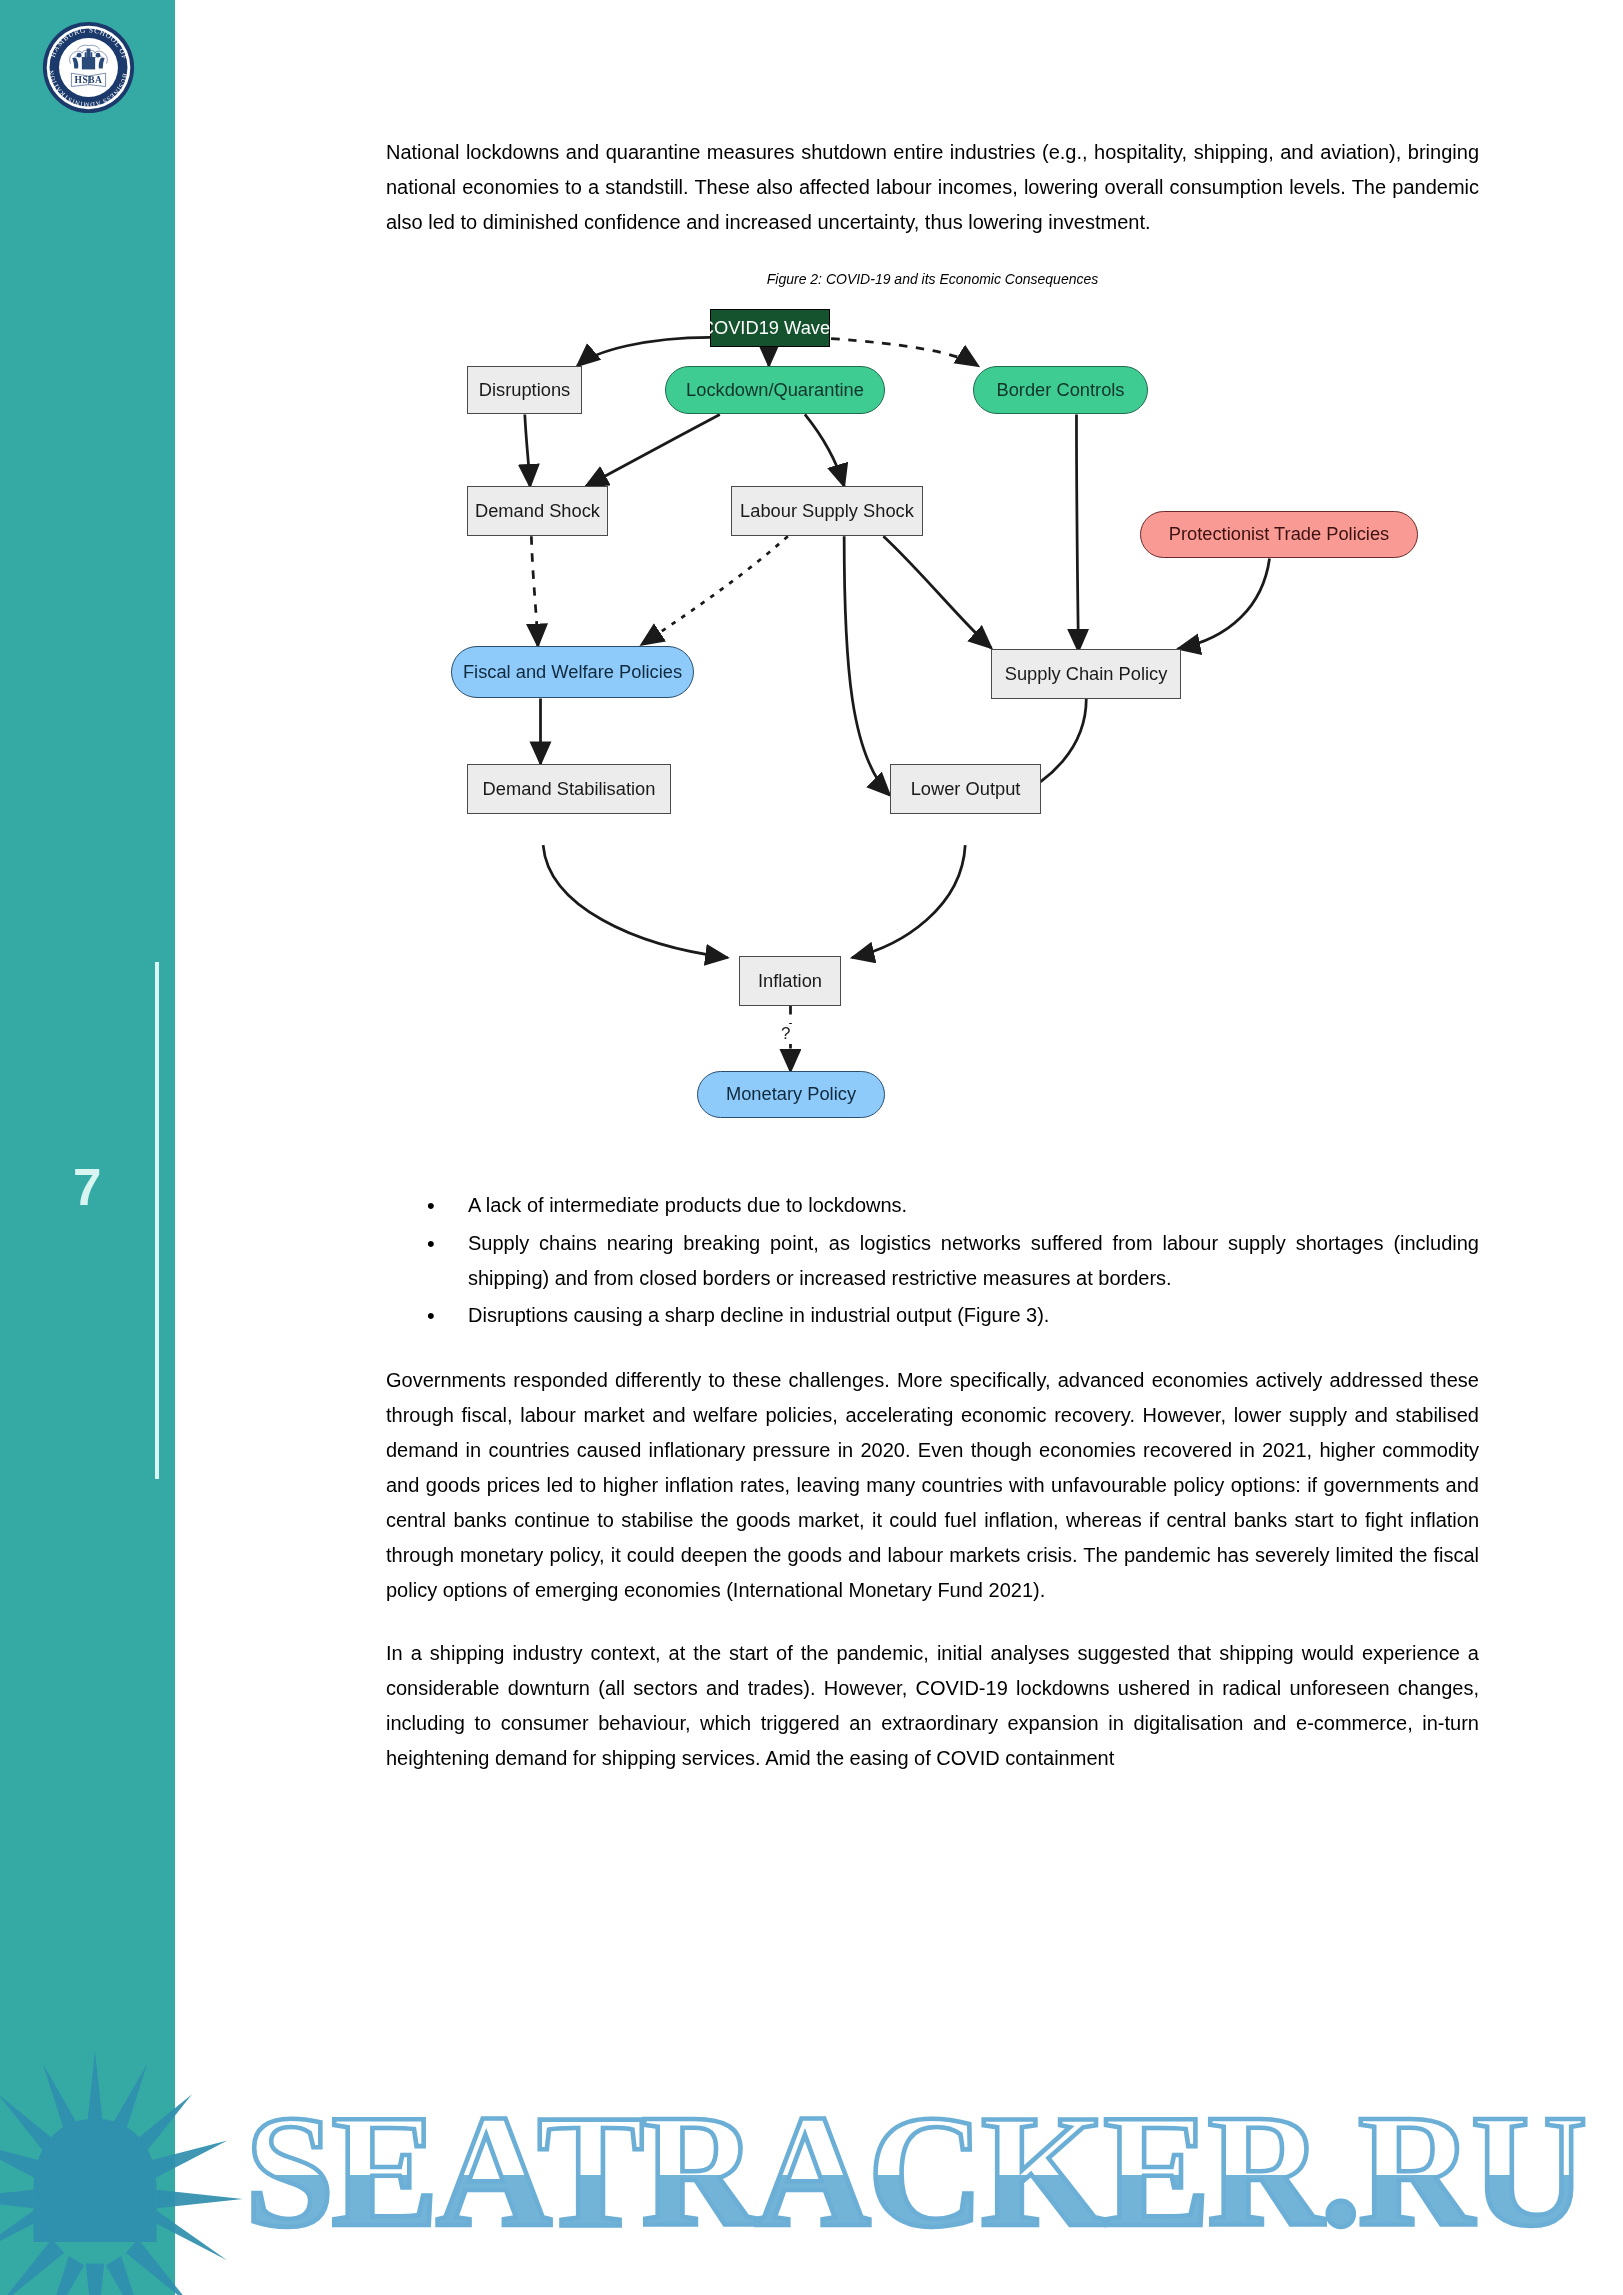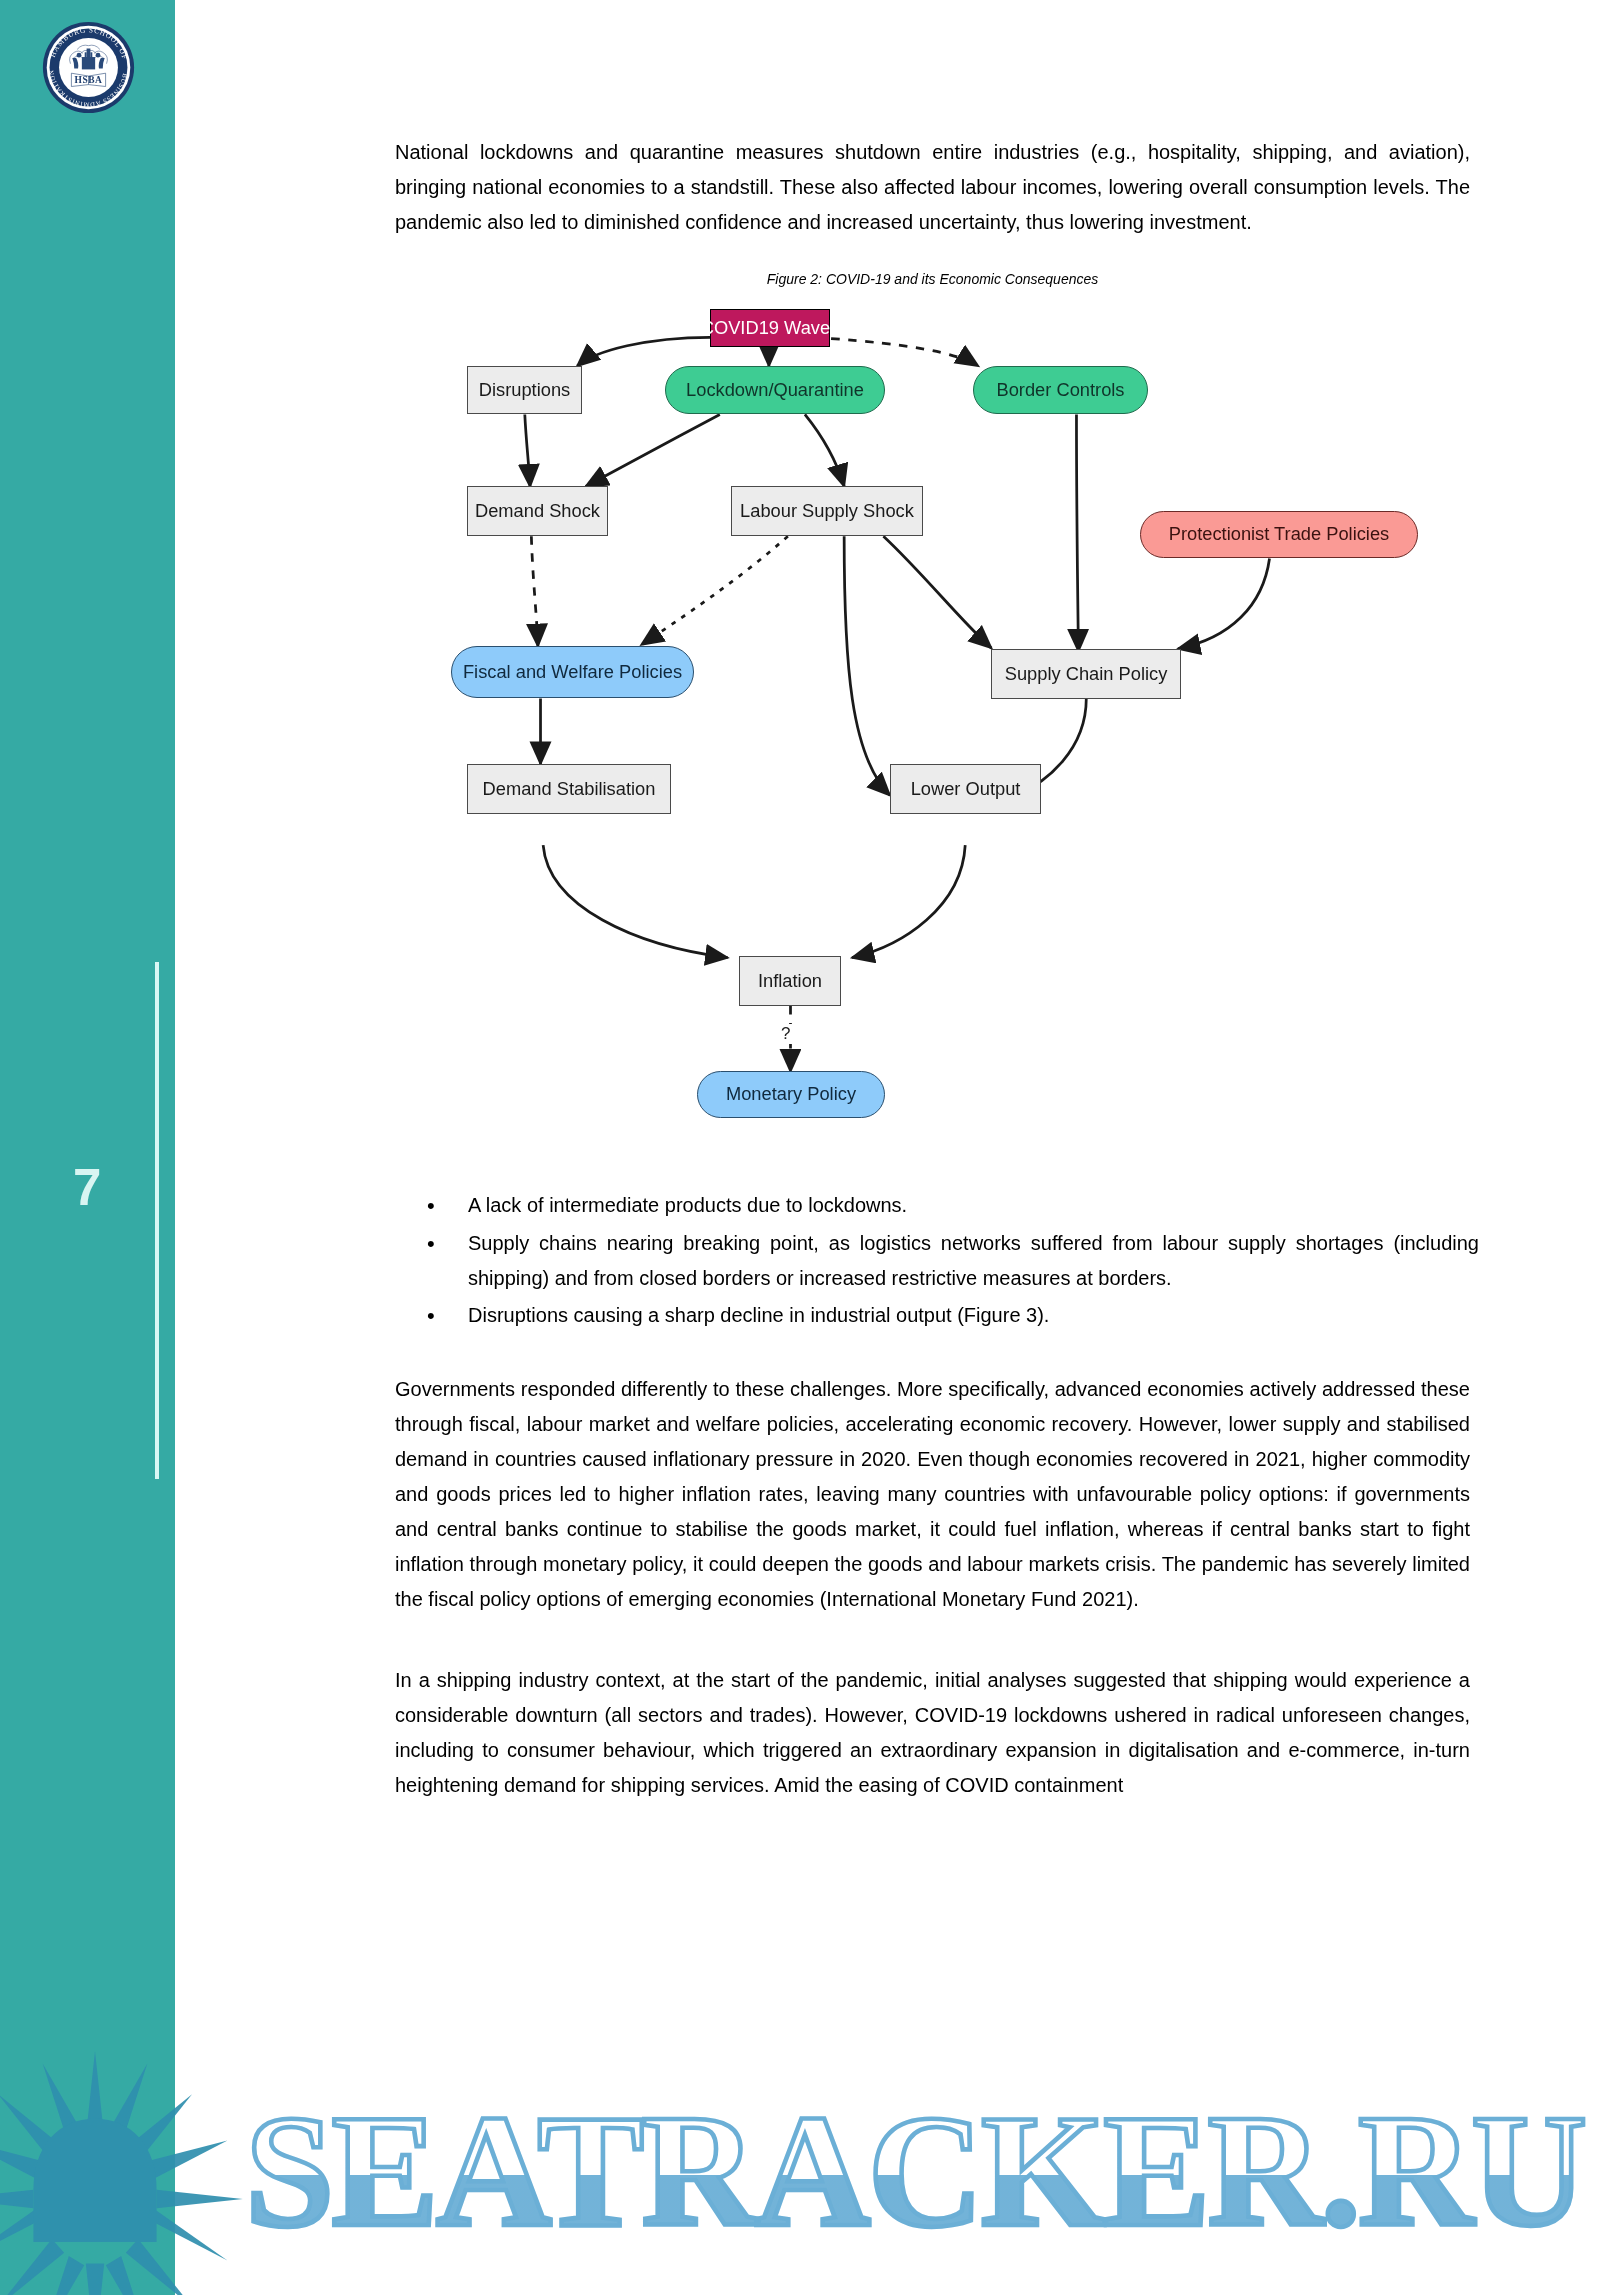--- a/index.html
+++ b/index.html
@@ -79,21 +79,21 @@
     top: 0;
     width: 1093px;
     z-index: 1;
   }
   .para {
     font-family: "Liberation Sans", sans-serif;
     font-size: 20px;
     line-height: 35px;
     color: #000000;
     text-align: justify;
-    margin: 9px;
+    margin: 0;
   }
   .para.first { margin-top: 135px; }
   .fig-caption {
     text-align: center;
     font-family: "Liberation Sans", sans-serif;
     font-size: 14px;
     font-style: italic;
     color: #000;
     margin-top: 31px;
     margin-bottom: 0;
@@ -148,21 +148,21 @@
     text-align: center;
     white-space: nowrap;
     z-index: 5;
   }
   .node-rect {
     background: #ececec;
     border: 1.3px solid #4a4a4a;
     color: #1a1a1a;
   }
   .node-black {
-    background: #be185d;
+    background: #14532d;
     border: 1.3px solid #000000;
     color: #ffffff;
   }
   .node-green {
     background: #3ECC93;
     border: 1.3px solid #1f6b4d;
     border-radius: 26px;
     color: #10342a;
   }
   .node-blue {

